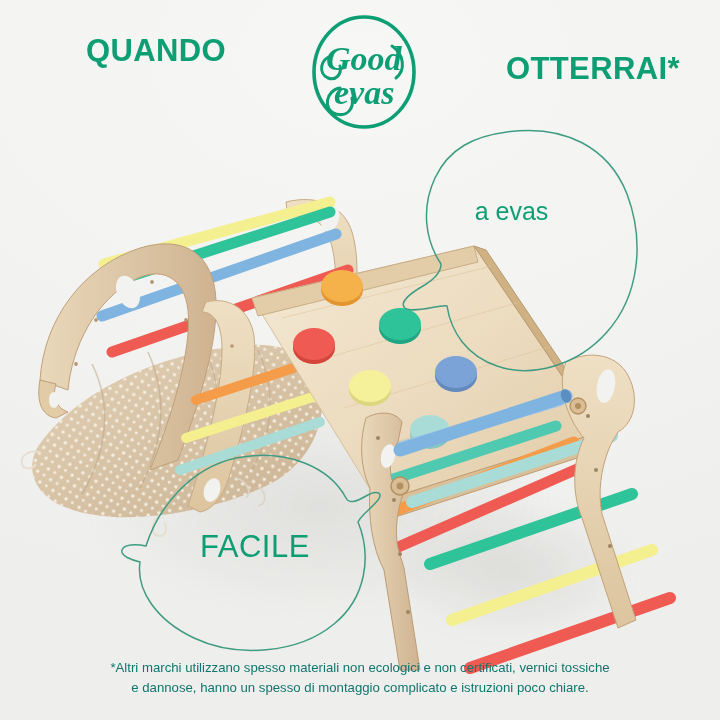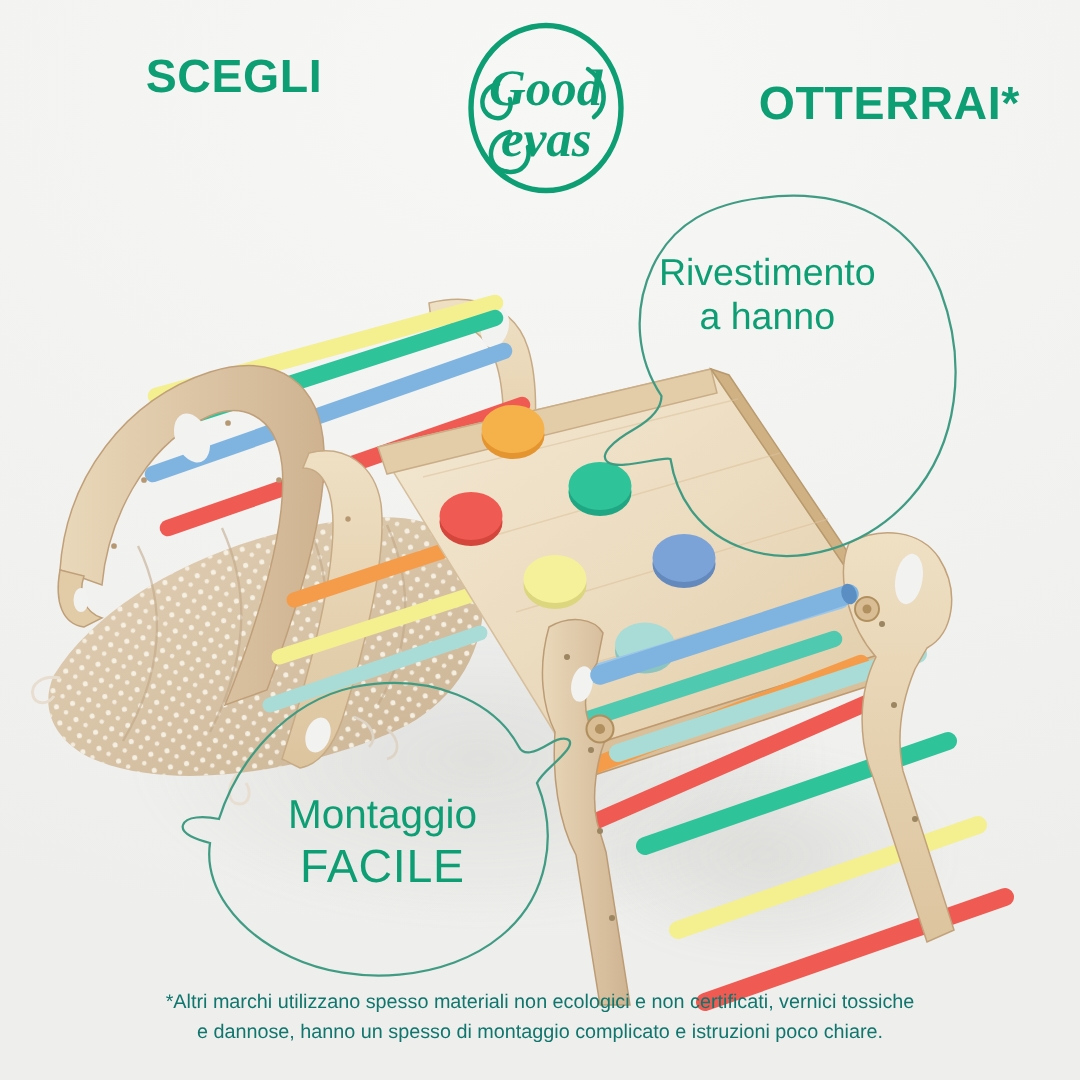--- a/index.html
+++ b/index.html
@@ -241,21 +241,21 @@
       </g>
 
       <g stroke="#ddd4c6" stroke-width="1.8" fill="none">
         <path d="M236,328 C248,332 252,342 246,348"></path>
         <path d="M258,336 C268,344 266,354 258,356"></path>
       </g>
     </svg>
   </div>
 
   <div class="hdr-text" id="hdr-left">
-    <span>SCEGLI</span><br>
+    <span>QUANDO</span><br>
   </div>
 
   <div class="logo">
     <svg viewBox="0 0 136 120" xmlns="http://www.w3.org/2000/svg">
       <ellipse cx="68" cy="60" rx="50" ry="55" fill="none" stroke="#0e9e74" stroke-width="3.6"></ellipse>
       <g fill="#0e9e74" font-family="'Liberation Serif',serif" font-style="italic" font-weight="700">
         <text x="30" y="58" font-size="34">Good</text>
         <text x="38" y="92" font-size="34">evas</text>
       </g>
 
@@ -271,35 +271,34 @@
 
   <div class="bubble" id="eco-bubble">
     <svg viewBox="0 0 250 250" xmlns="http://www.w3.org/2000/svg">
       <path d="M112,6 C170,-2 214,22 232,68 C250,116 244,170 212,206
                C182,240 136,252 102,240 C72,230 56,206 52,180
                C46,178 18,188 10,182 C4,177 14,168 28,160 C40,153 46,146 46,138
                C30,114 26,82 40,52 C54,22 80,10 112,6 Z" fill="none" stroke="#3f9c83" stroke-width="1.5"></path>
     </svg>
   </div>
   <div class="bubble-text" id="eco-text">
-    <span>Rivestimento</span><br>
-    <span>a hanno</span>
+    <br>
+    <span>a evas</span>
   </div>
 
   <div class="bubble" id="mont-bubble">
     <svg viewBox="0 0 270 200" xmlns="http://www.w3.org/2000/svg">
       <path d="M118,6 C170,-4 212,16 228,46 C231,52 238,50 248,44
                C258,38 266,40 260,48 C252,58 244,62 240,70
                C254,104 248,146 216,172 C180,202 118,206 76,186
                C38,168 18,138 22,110 C14,108 2,104 4,98
                C6,92 18,92 28,94 C40,56 72,16 118,6 Z" fill="none" stroke="#3f9c83" stroke-width="1.5"></path>
     </svg>
   </div>
   <div class="bubble-text" id="mont-text">
-    <span>Montaggio</span>
     <span class="b">FACILE</span>
   </div>
 
   <div id="footer">
     <span>*Altri marchi utilizzano spesso materiali non ecologici e non certificati, vernici tossiche</span><br>
     <span>e dannose, hanno un spesso di montaggio complicato e istruzioni poco chiare.</span>
   </div>
 
 </div>
 

